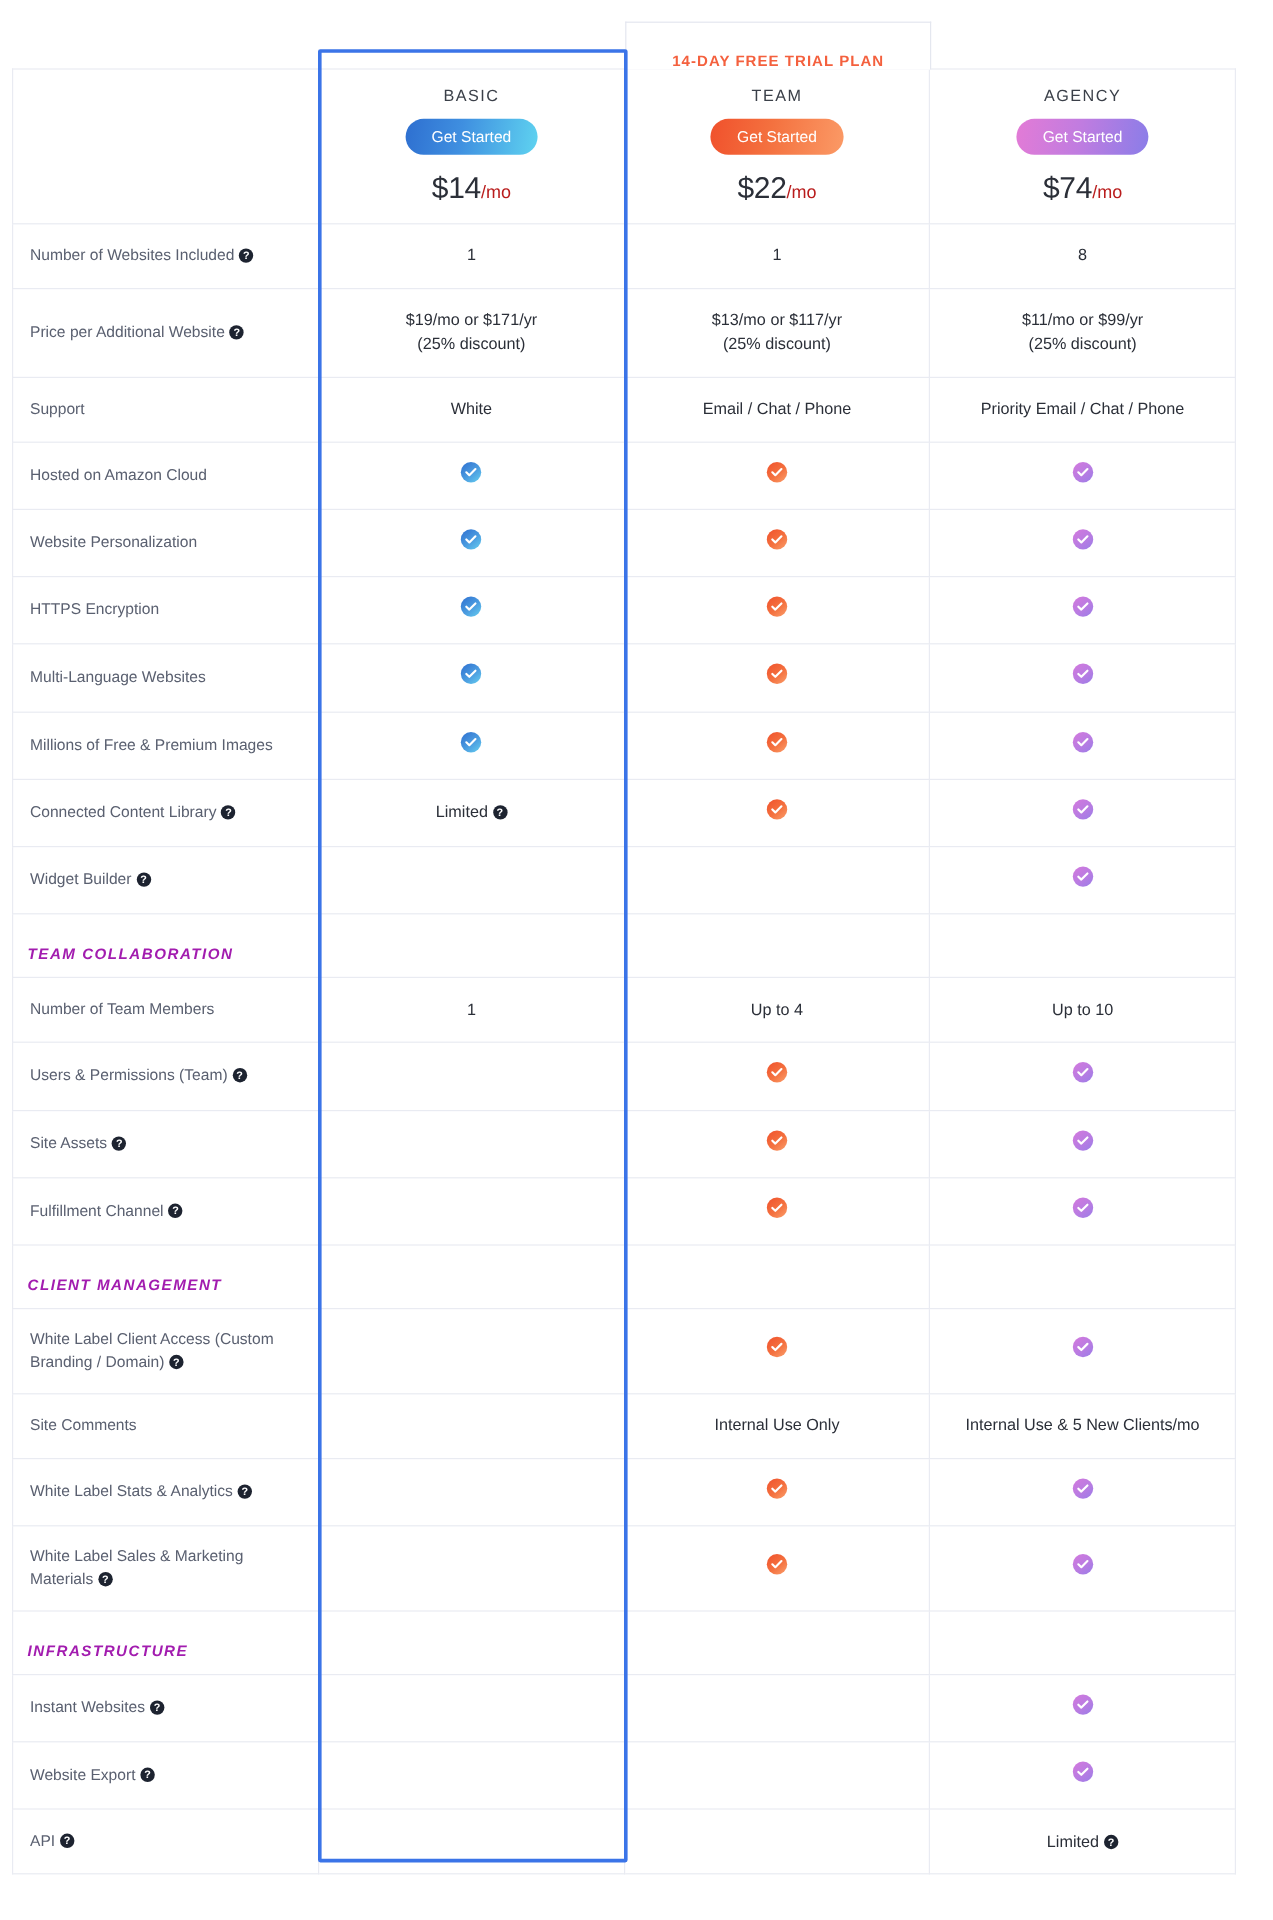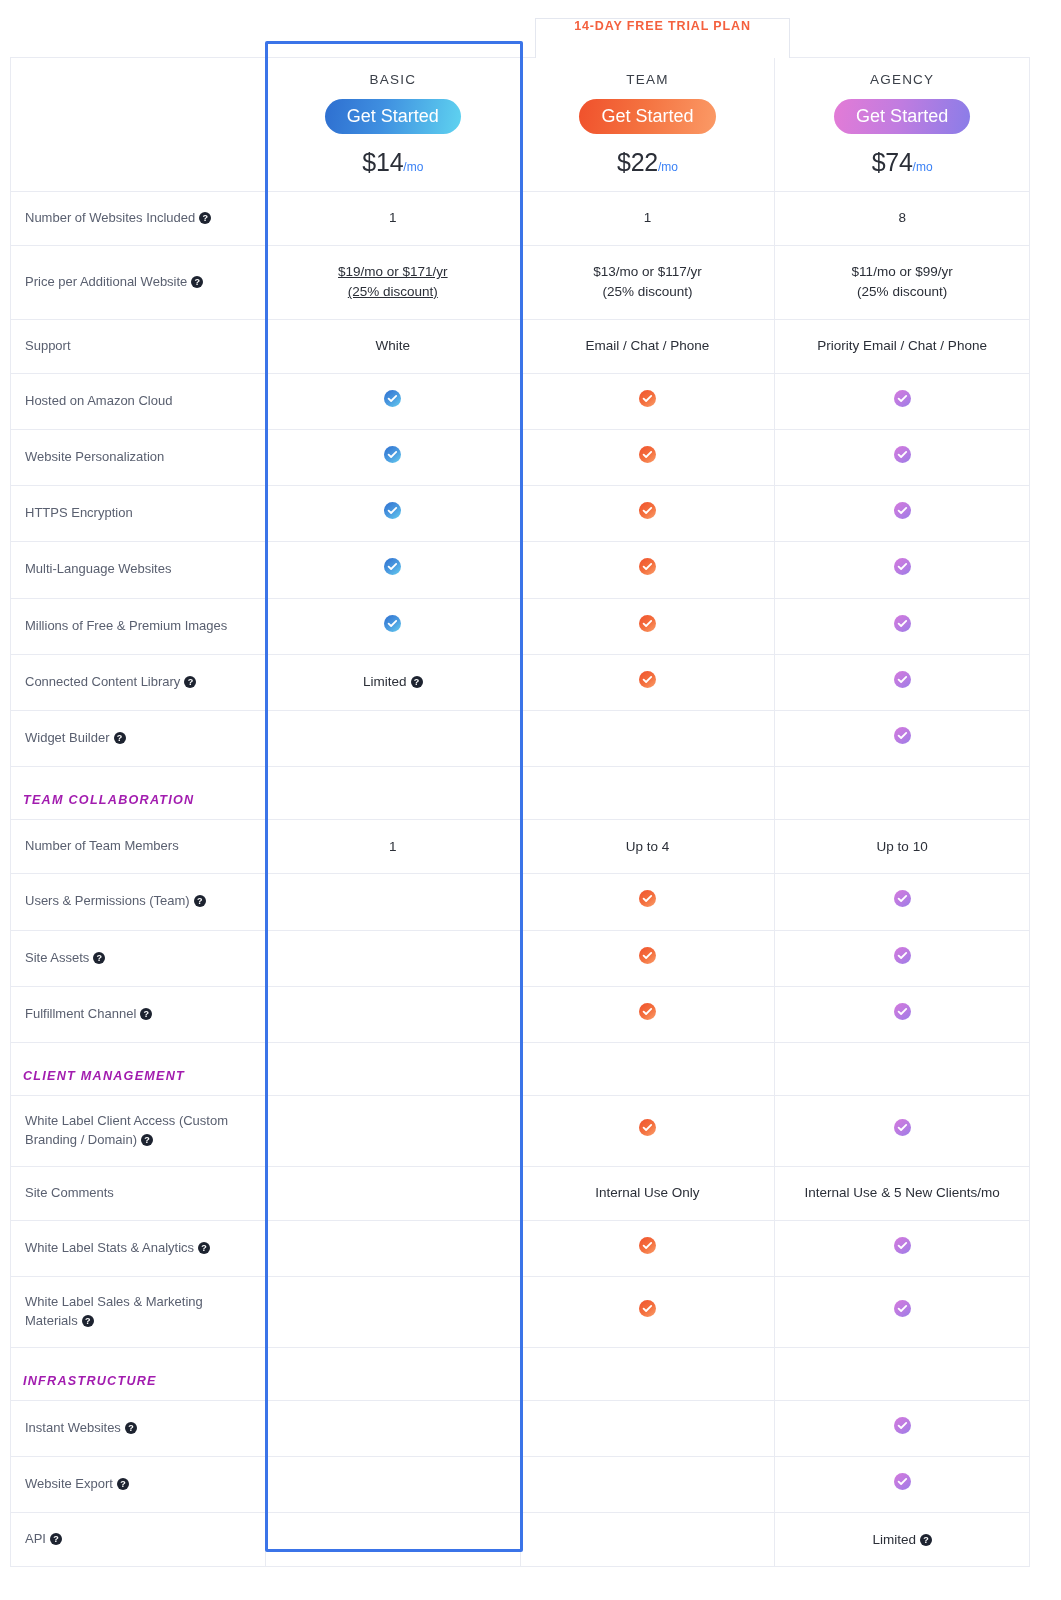--- a/index.html
+++ b/index.html
@@ -14,29 +14,29 @@
   #root {
     position: relative;
     width: 1061px;
     height: 1600px;
     overflow: hidden;
   }
 
   
   .trial-banner {
     position: absolute;
-    left: 535px;
+    left: 521px;
     top: 18px;
     width: 255px;
     height: 40px;
     border: 1px solid #e4e7ef;
     border-bottom: none;
     background: #fff;
     display: flex;
-    align-items: flex-start;
+    align-items: flex-end;
     justify-content: center;
     z-index: 3;
   }
   .trial-banner span {
     font-size: 12.5px;
     font-weight: 700;
     letter-spacing: .07em;
     color: #f4603e;
     white-space: nowrap;
   }
@@ -72,38 +72,38 @@
     color: #3b4049;
     margin-bottom: 12px;
     font-weight: 400;
   }
   .cta {
     display: inline-block;
     min-width: 106px;
     padding: 8px 22px 9px;
     border-radius: 22px;
     color: #ffffff;
-    font-size: 18px;
+    font-size: 13px;
     line-height: 1;
     border: none;
     cursor: pointer;
     font-family: "Liberation Sans", sans-serif;
   }
   .cta.basic  { background: linear-gradient(100deg,#2e6fd0 0%,#3f8fe0 42%,#5fd3f0 100%); }
   .cta.team   { background: linear-gradient(100deg,#f0512c 0%,#f4713f 45%,#fb9a66 100%); }
   .cta.agency { background: linear-gradient(100deg,#e37bd6 0%,#c07ce0 48%,#8a7de8 100%); }
   .price {
     margin-top: 14px;
     font-size: 25px;
     color: #2b2f38;
     letter-spacing: -.01em;
   }
   .price .per {
-    font-size: 12px;
-    color: #3b82f6;
+    font-size: 15px;
+    color: #b91c1c;
     letter-spacing: 0;
   }
 
   
   td.feat {
     padding: 16px 14px 16px 14px;
     font-size: 13px;
     color: #5a6070;
     line-height: 1.45;
     border-left: none;
@@ -199,21 +199,21 @@
           <td class="hd"><div class="plan-name">AGENCY</div><button class="cta agency">Get Started</button><div class="price"><span>$74</span><span class="per">/mo</span></div></td>
         </tr>
         <tr class="rowh-1">
           <td class="feat"><span>Number of Websites Included</span><span class="info">?</span></td>
           <td class="val"><span style="white-space: pre-line;">1</span></td>
           <td class="val"><span style="white-space: pre-line;">1</span></td>
           <td class="val"><span style="white-space: pre-line;">8</span></td>
         </tr>
         <tr class="rowh-1">
           <td class="feat"><span>Price per Additional Website</span><span class="info">?</span></td>
-          <td class="val"><span style="white-space: pre-line; text-decoration: underline;">$19/mo or $171/yr
+          <td class="val"><span style="white-space: pre-line;">$19/mo or $171/yr
 (25% discount)</span></td>
           <td class="val"><span style="white-space: pre-line; text-align: center;">$13/mo or $117/yr
 (25% discount)</span></td>
           <td class="val"><span style="white-space: pre-line;">$11/mo or $99/yr
 (25% discount)</span></td>
         </tr>
         <tr class="rowh-1">
           <td class="feat"><span>Support</span></td>
           <td class="val"><span style="white-space: pre-line;">White</span></td>
           <td class="val"><span style="white-space: pre-line;">Email / Chat / Phone</span></td>

